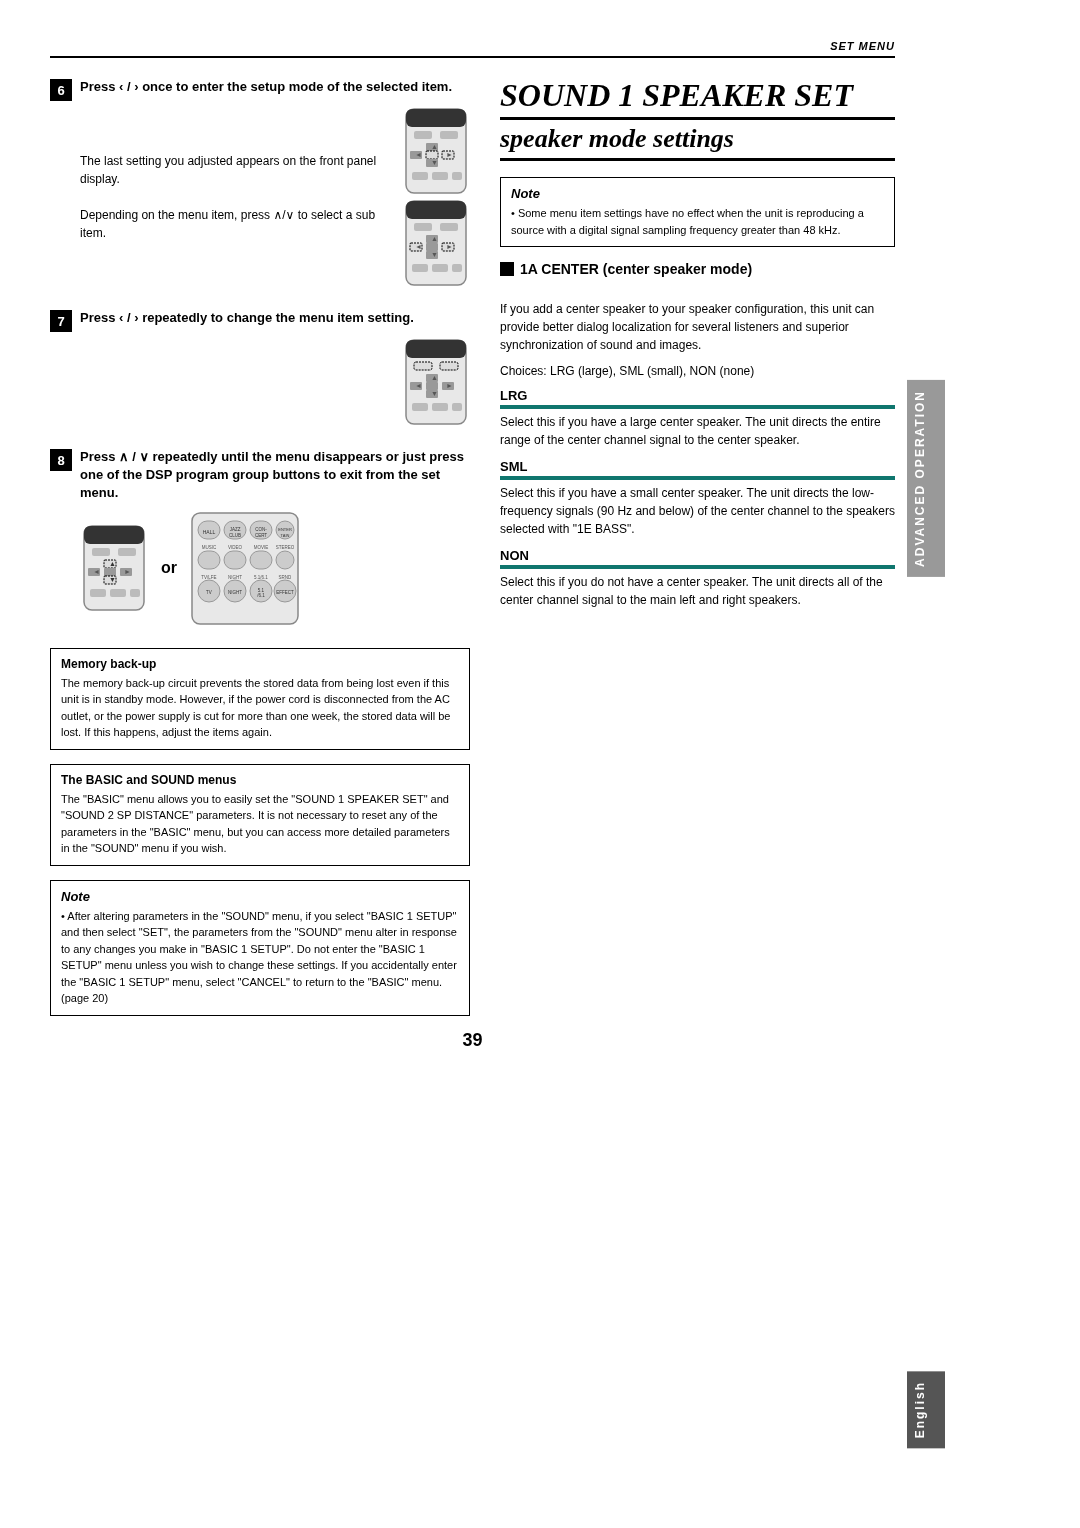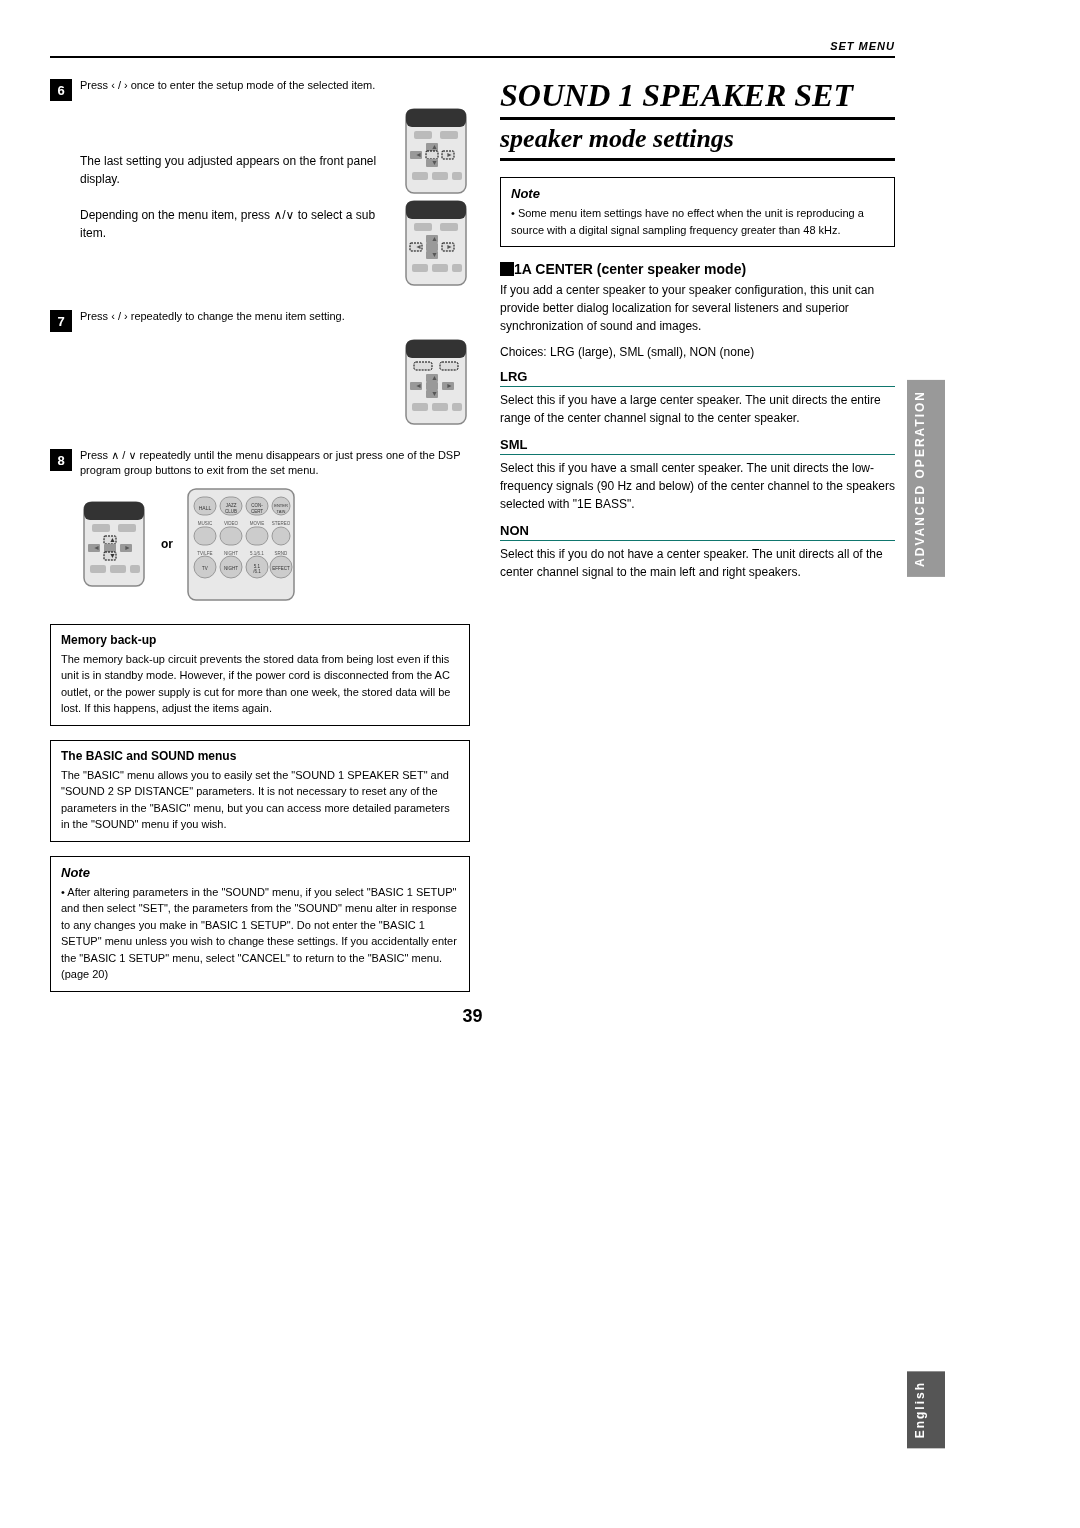--- a/index.html
+++ b/index.html
@@ -61,42 +61,42 @@
       color: #fff;
       font-size: 13px;
       font-weight: bold;
       display: flex;
       align-items: center;
       justify-content: center;
       flex-shrink: 0;
       margin-top: 1px;
     }
     .step-title {
-      font-weight: normal;
-      font-size: 11px;
+      font-weight: bold;
+      font-size: 13px;
       line-height: 1.4;
     }
     .step-body {
       margin-left: 30px;
       font-size: 12px;
       line-height: 1.5;
     }
     .step-with-image {
       display: flex;
       align-items: center;
       gap: 10px;
     }
     .step-image-area {
       display: flex;
       flex-direction: column;
       align-items: center;
       gap: 4px;
     }
     .or-text {
-      font-size: 12px;
+      font-size: 16px;
       font-weight: bold;
       margin: 0 5px;
       align-self: center;
     }
     
     .note-box {
       border: 1.5px solid #000;
       padding: 8px 10px;
       margin-bottom: 14px;
     }
@@ -148,41 +148,42 @@
       padding-bottom: 4px;
     }
     .right-intro {
       font-size: 12px;
       margin-bottom: 14px;
       line-height: 1.5;
     }
     .section-heading {
       display: flex;
       align-items: center;
+      gap: 6px;
       font-weight: bold;
       font-size: 14px;
-      margin-bottom: 4px;
+      margin-bottom: 23px;
     }
     .section-square {
       width: 14px;
       height: 14px;
       background: #000;
       flex-shrink: 0;
     }
     .section-body {
       font-size: 12px;
       line-height: 1.5;
       margin-bottom: 10px;
     }
     .sub-heading {
       font-weight: bold;
       font-size: 13px;
       margin-top: 10px;
       margin-bottom: 4px;
-      border-bottom: 1px solid #0f766e;
+      border-bottom: 4px solid #0f766e;
       padding-bottom: 2px;
     }
     
     .side-tab {
       position: absolute;
       right: 0;
       top: 380px;
       width: 38px;
       background: #999;
       color: #fff;

